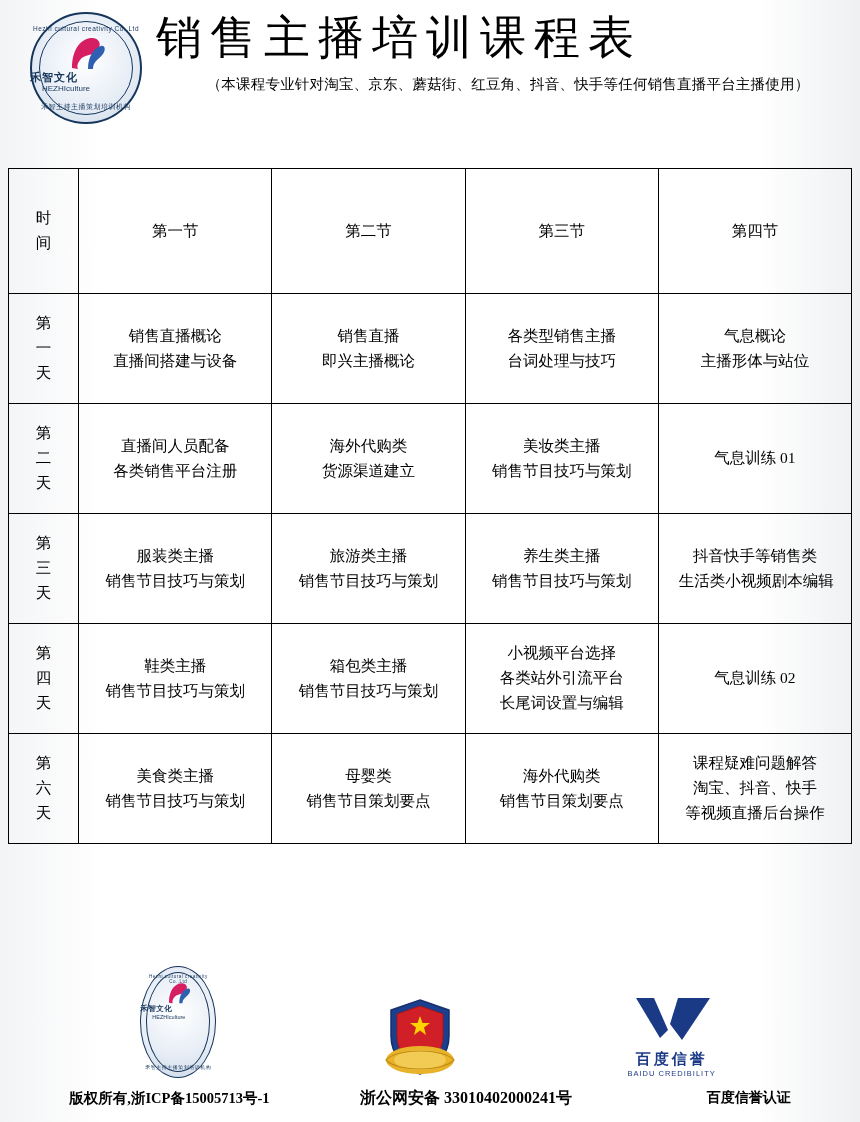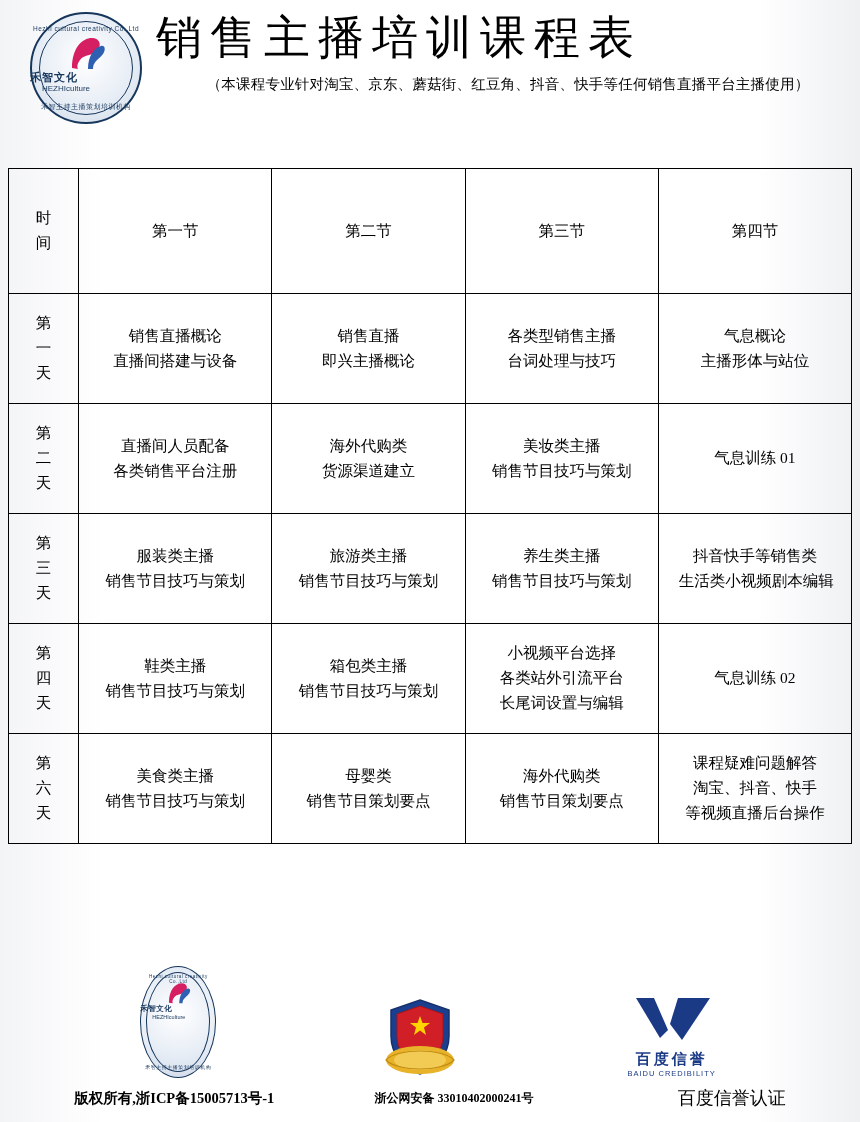--- a/index.html
+++ b/index.html
@@ -218,27 +218,27 @@
     padding: 0 24px;
     height: 40px;
     box-sizing: border-box;
   }
   .copyright {
     font-size: 14.5px;
     font-weight: bold;
     color: #000;
   }
   .icp {
-    font-size: 12px;
+    font-size: 16px;
     font-weight: bold;
     color: #000;
   }
   .baidu-cert {
-    font-size: 18px;
-    font-weight: normal;
+    font-size: 14px;
+    font-weight: bold;
     color: #000;
     margin-left: 44px;
   }
 </style>
 </head>
 <body>
 
 <div class="page">
 
   <div class="header">

